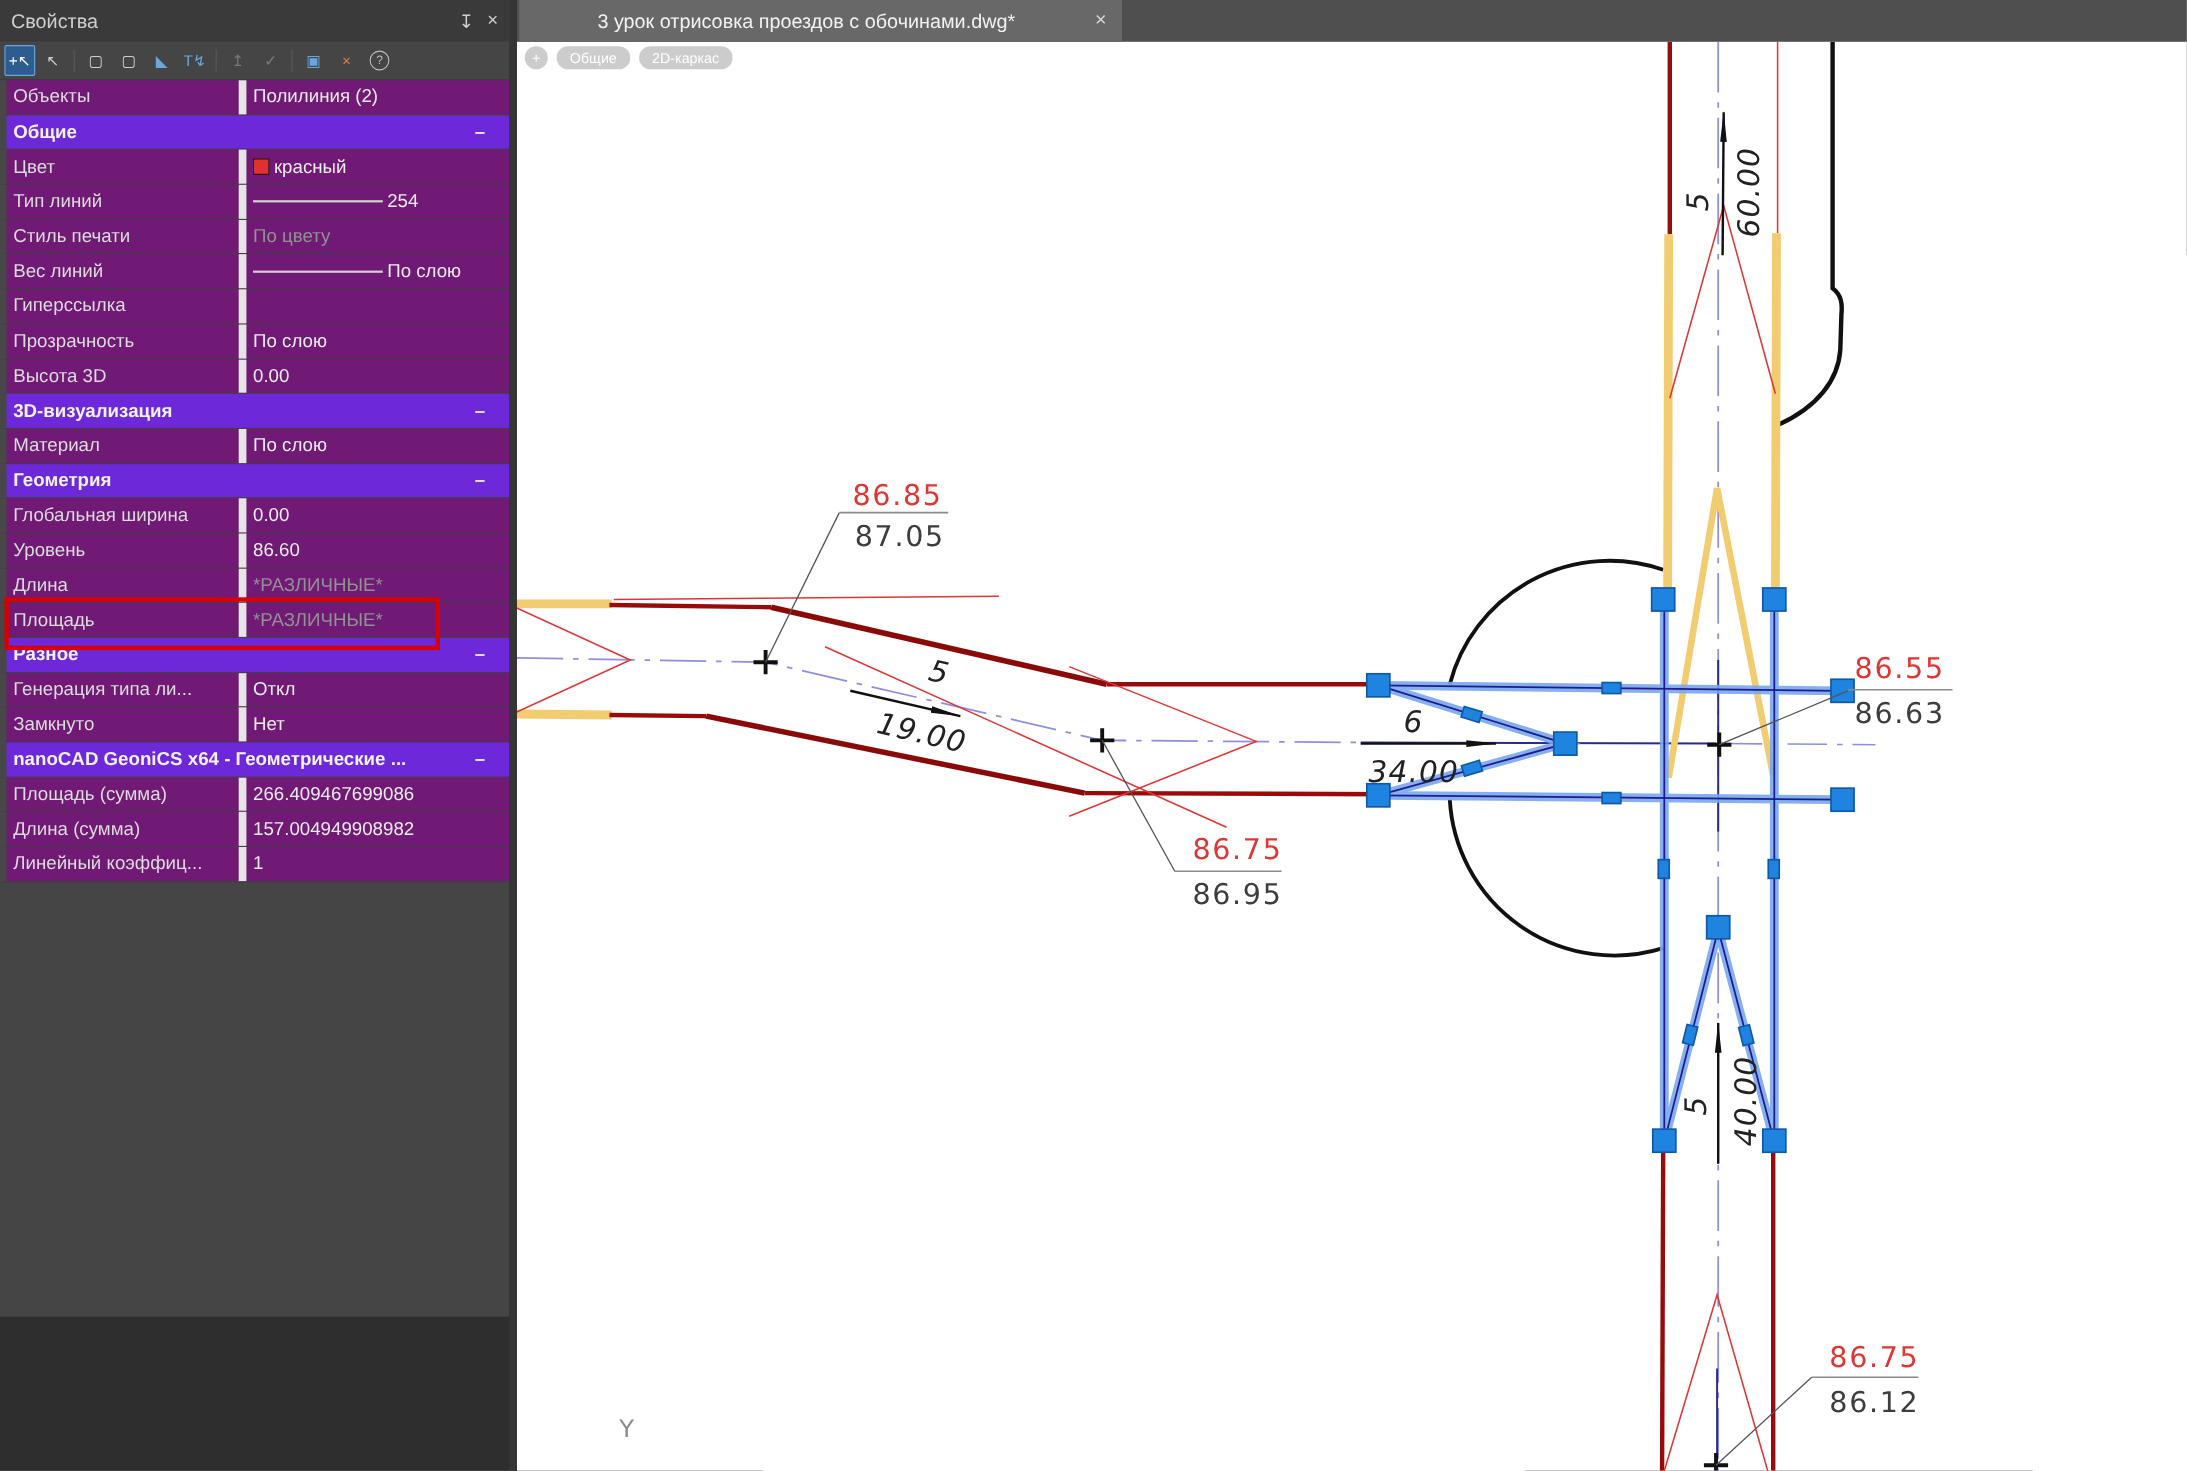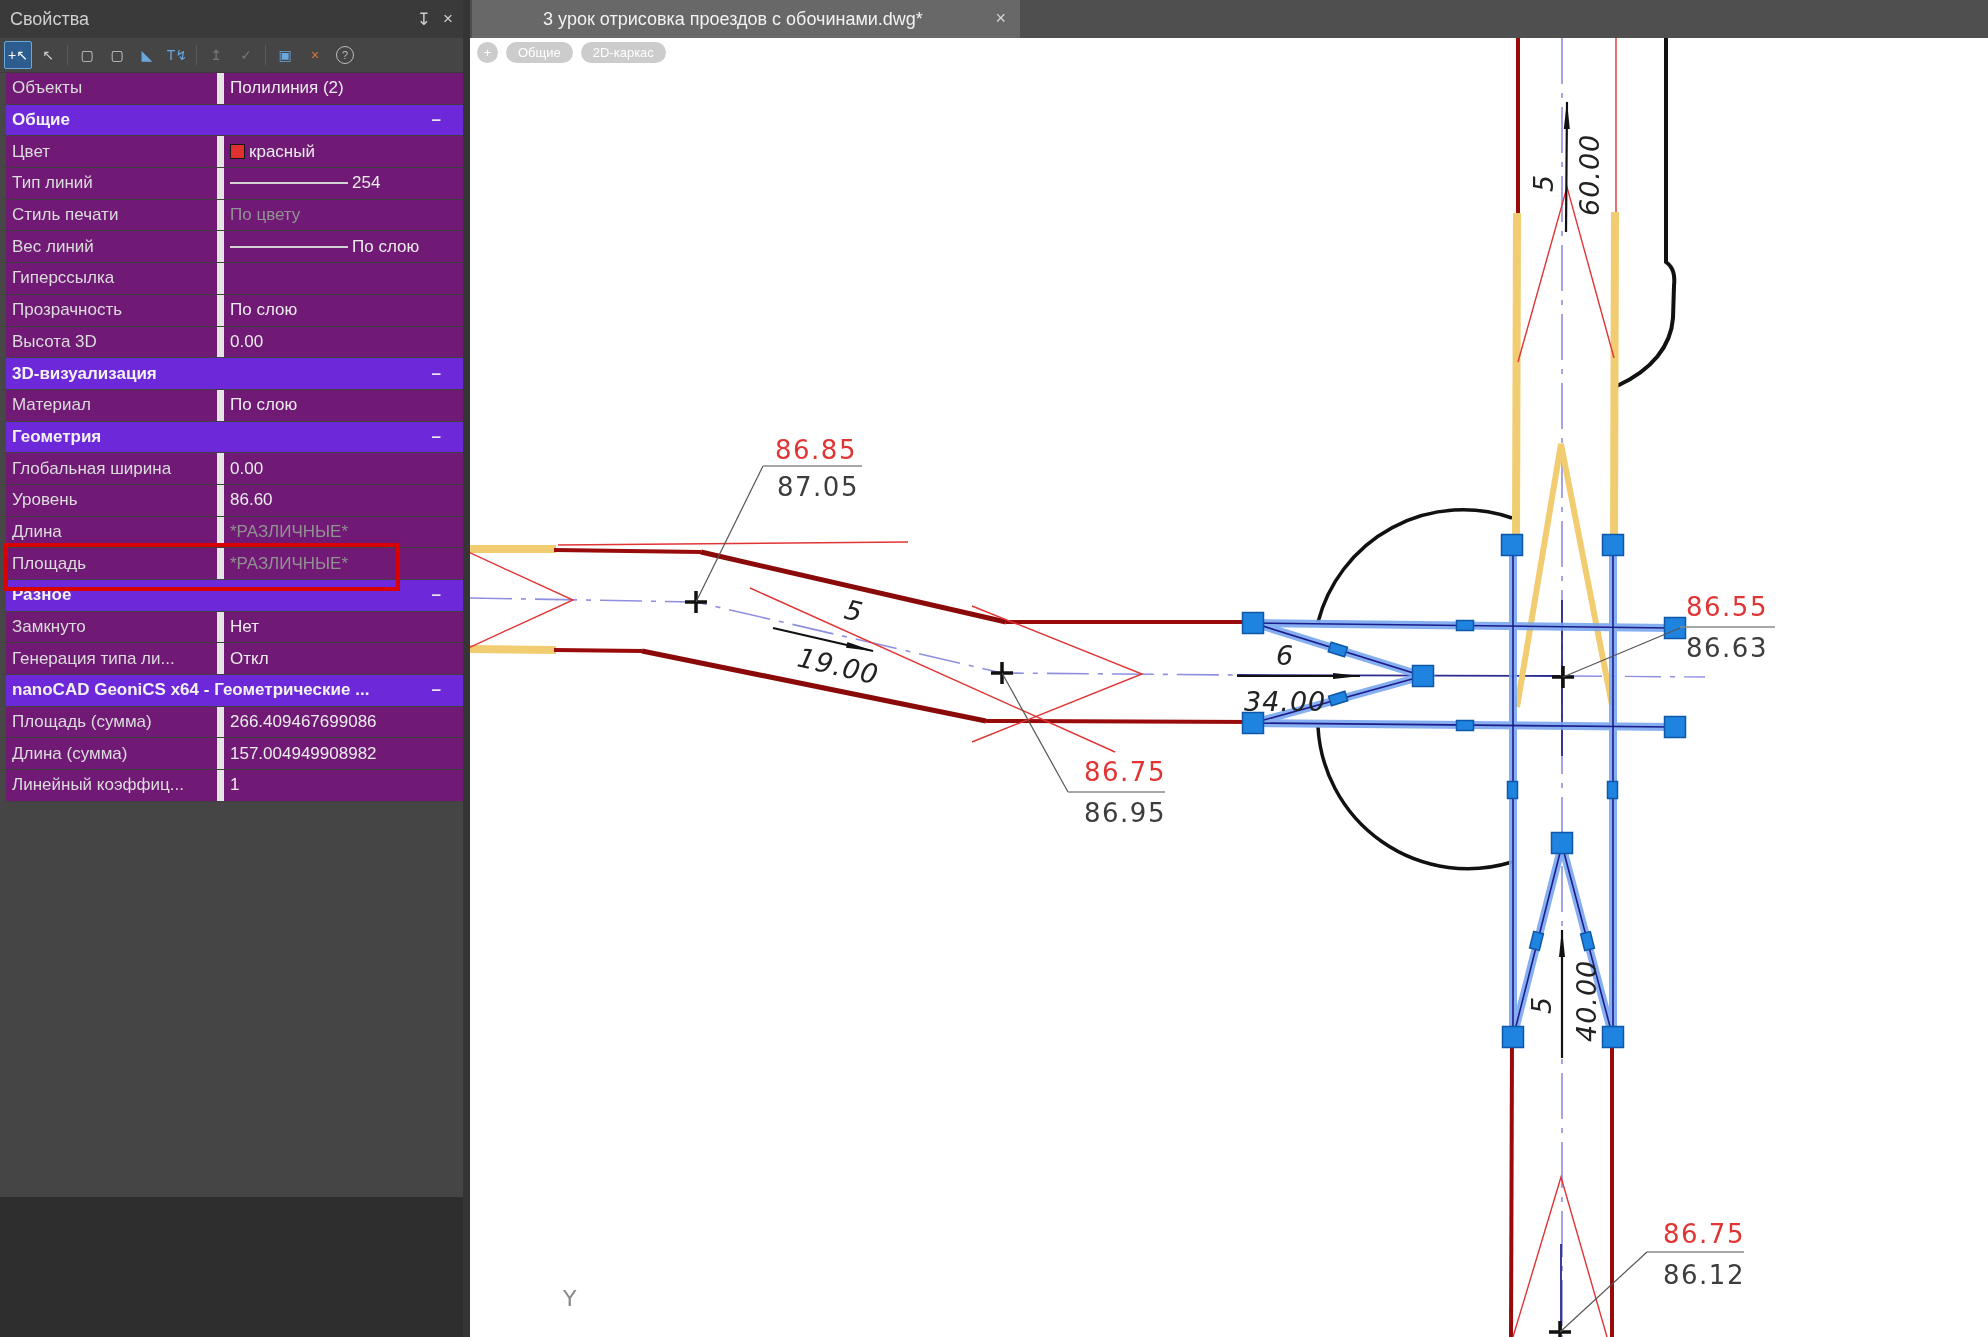--- a/index.html
+++ b/index.html
@@ -325,26 +325,26 @@
     </div>
     <div class="prow">
       <div class="plabel">Площадь</div>
       <div class="pvalue dis">*РАЗЛИЧНЫЕ*</div>
     </div>
     <div class="prow hdr">
       <div class="plabel">Разное</div>
       <div class="collapse">–</div>
     </div>
     <div class="prow">
+      <div class="plabel">Генерация типа ли...</div>
+      <div class="pvalue">Откл</div>
+    </div>
+    <div class="prow">
       <div class="plabel">Замкнуто</div>
       <div class="pvalue">Нет</div>
-    </div>
-    <div class="prow">
-      <div class="plabel">Генерация типа ли...</div>
-      <div class="pvalue">Откл</div>
     </div>
     <div class="prow hdr">
       <div class="plabel">nanoCAD GeoniCS x64 - Геометрические ...</div>
       <div class="collapse">–</div>
     </div>
     <div class="prow">
       <div class="plabel">Площадь (сумма)</div>
       <div class="pvalue">266.409467699086</div>
     </div>
     <div class="prow">

